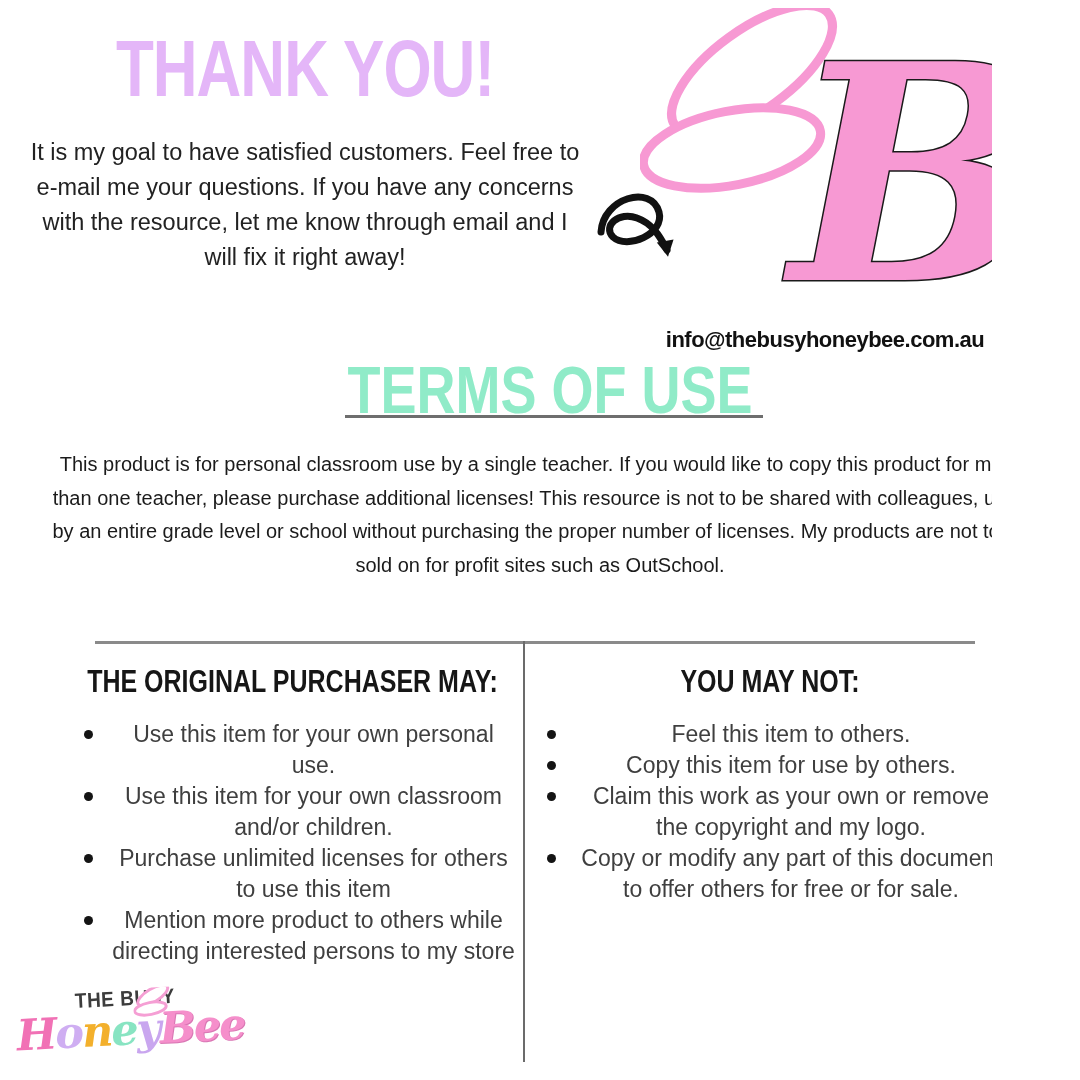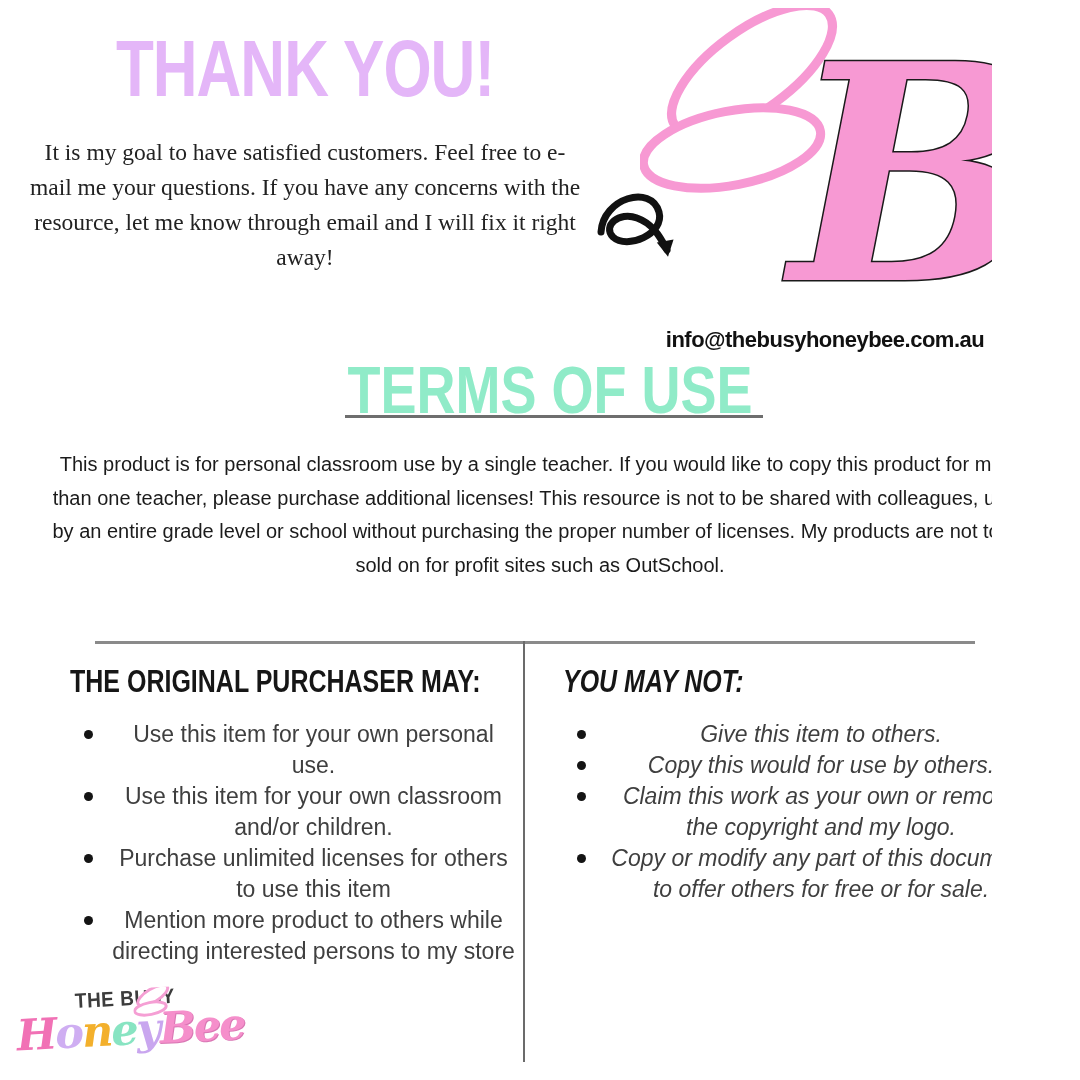--- a/index.html
+++ b/index.html
@@ -18,21 +18,21 @@
     position:relative;width:992px;height:1080px;background:#ffffff;overflow:hidden;
     font-family:"Liberation Sans",sans-serif;color:var(--body_ink,#1d1d1d);
   }
   
   .intro{position:absolute;left:25px;top:22px;width:560px;text-align:center;}
   .thank-you{
     display:inline-block;font-weight:bold;font-size:62px;letter-spacing:-1px;
     color:var(--thank_you_purple,#e4b6f8);transform:scaleY(1.3);transform-origin:top;
     margin-bottom:28px;
   }
-  .intro-msg{font-size:23.5px;line-height:35px;color:#222;margin-top:14px;font-family:Liberation Serif, serif;}
+  .intro-msg{font-size:23.5px;line-height:35px;color:#222;margin-top:14px;}
   
   .b-logo{position:absolute;left:640px;top:8px;width:420px;height:295px;}
   .arrow-doodle{position:absolute;left:593px;top:180px;width:108px;height:100px;}
   .email{
     position:absolute;left:615px;top:327px;width:420px;text-align:center;
     font-weight:bold;font-size:22px;letter-spacing:-0.5px;color:#111;
   }
   
   .terms-head{position:absolute;left:0;top:352px;width:1100px;text-align:center;}
   .terms-title{
@@ -43,23 +43,23 @@
   .terms-body{
     position:absolute;left:48px;top:448px;width:984px;text-align:center;
     font-size:20px;line-height:33.5px;color:#1b1b1b;
   }
   
   .h-divider{position:absolute;left:95px;top:641px;width:880px;height:2.5px;background:var(--divider_gray,#8a8a8a);}
   .v-divider{position:absolute;left:523px;top:641px;width:2px;height:421px;background:#6b6b6b;}
   
   .col{position:absolute;top:664px;}
   .col-may{left:70px;width:445px;}
-  .col-maynot{left:563px;width:474px;font-style:italic;}
+  .col-maynot{left:533px;width:474px;}
   .col-head{
-    text-align:left;margin-bottom:26px;
+    text-align:center;margin-bottom:26px;
   }
   .col-head span{
     display:inline-block;font-weight:bold;font-size:25px;letter-spacing:0px;color:#161616;
     transform:scaleY(1.22);transform-origin:top;
   }
   ul.tlist{list-style:none;}
   li.titem{
     position:relative;padding-left:42px;text-align:center;
     font-size:23px;line-height:31px;color:var(--list_ink,#3f3f3f);
   }
@@ -140,26 +140,26 @@
   </div>
 
   <div class="col col-maynot">
     <div class="col-head">
       <span>YOU MAY NOT:</span>
     </div>
     <ul class="tlist">
 
         <li class="titem">
           <span class="dot"></span>
-          <span>Give this item to others.</span>
+          <span>Feel this item to others.</span>
         </li>
 
         <li class="titem">
           <span class="dot"></span>
-          <span>Copy this would for use by others.</span>
+          <span>Copy this item for use by others.</span>
         </li>
 
 
         <li class="titem">
           <span class="dot"></span>
           <span>Claim this work as your own or remove the copyright and my logo.</span>
         </li>
 
         <li class="titem">
           <span class="dot"></span>

